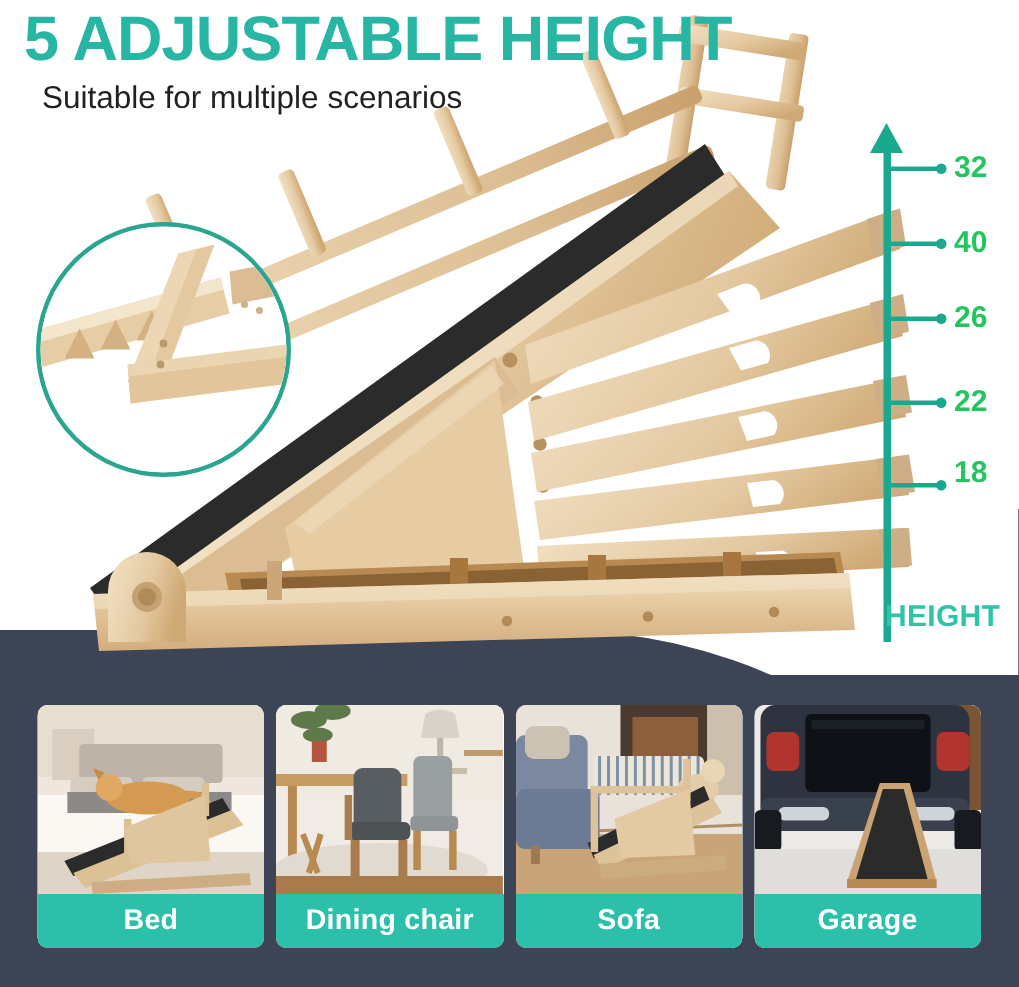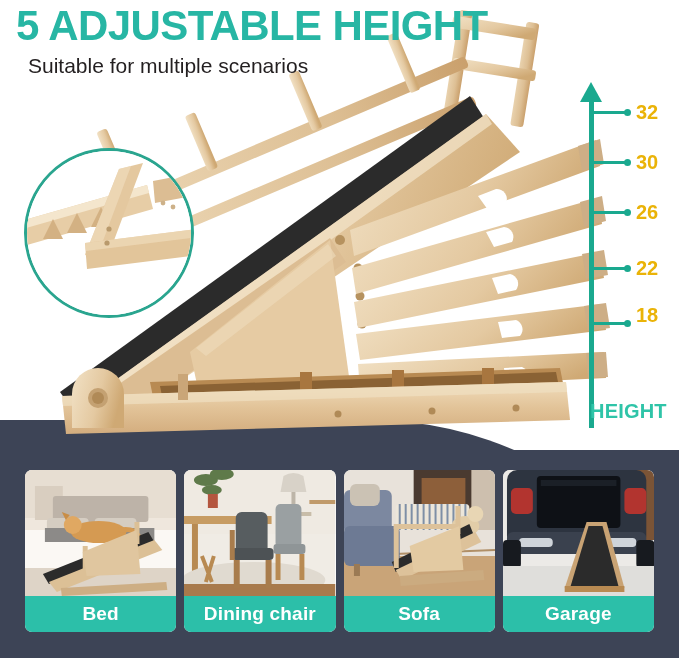--- a/index.html
+++ b/index.html
@@ -66,21 +66,21 @@
     border-right: 11px solid transparent;
     border-bottom: 20px solid #1aa98f;
   }
   .tick { position: absolute; left: 22px; height: 3px; background: #1aa98f; width: 34px; }
   .tick-dot {
     position: absolute; width: 7px; height: 7px; border-radius: 50%;
     background: #1aa98f; left: 54px; margin-top: -2px;
   }
   .tick-label {
     position: absolute; left: 66px; font-size: 20px; font-weight: bold;
-    color: #eab308; line-height: 1; margin-top: -9px;
+    color: #22c55e; line-height: 1; margin-top: -9px;
   }
   .height-word {
     position: absolute; left: 20px; top: 320px;
     font-size: 20px; font-weight: bold; letter-spacing: 0.2px;
     color: #2fc4a8;
   }
 
   
   .detail-circle {
     position: absolute; left: 24px; top: 148px;
@@ -264,21 +264,21 @@
 
   <div class="scale">
     <div class="axis-arrow"></div>
     <div class="axis-line"></div>
     <div id="ticks">
         <div class="tick" style="top: 31px;"></div>
         <div class="tick-dot" style="top: 31px;"></div>
         <div class="tick-label" style="top: 31px;">32</div>
         <div class="tick" style="top: 81px;"></div>
         <div class="tick-dot" style="top: 81px;"></div>
-        <div class="tick-label" style="top: 81px;">30</div>
+        <div class="tick-label" style="top: 81px;">40</div>
         <div class="tick" style="top: 131px;"></div>
         <div class="tick-dot" style="top: 131px;"></div>
         <div class="tick-label" style="top: 131px;">26</div>
         <div class="tick" style="top: 187px;"></div>
         <div class="tick-dot" style="top: 187px;"></div>
         <div class="tick-label" style="top: 187px;">22</div>
         <div class="tick" style="top: 242px;"></div>
         <div class="tick-dot" style="top: 242px;"></div>
         <div class="tick-label" style="top: 234px;">18</div>
       </div>

